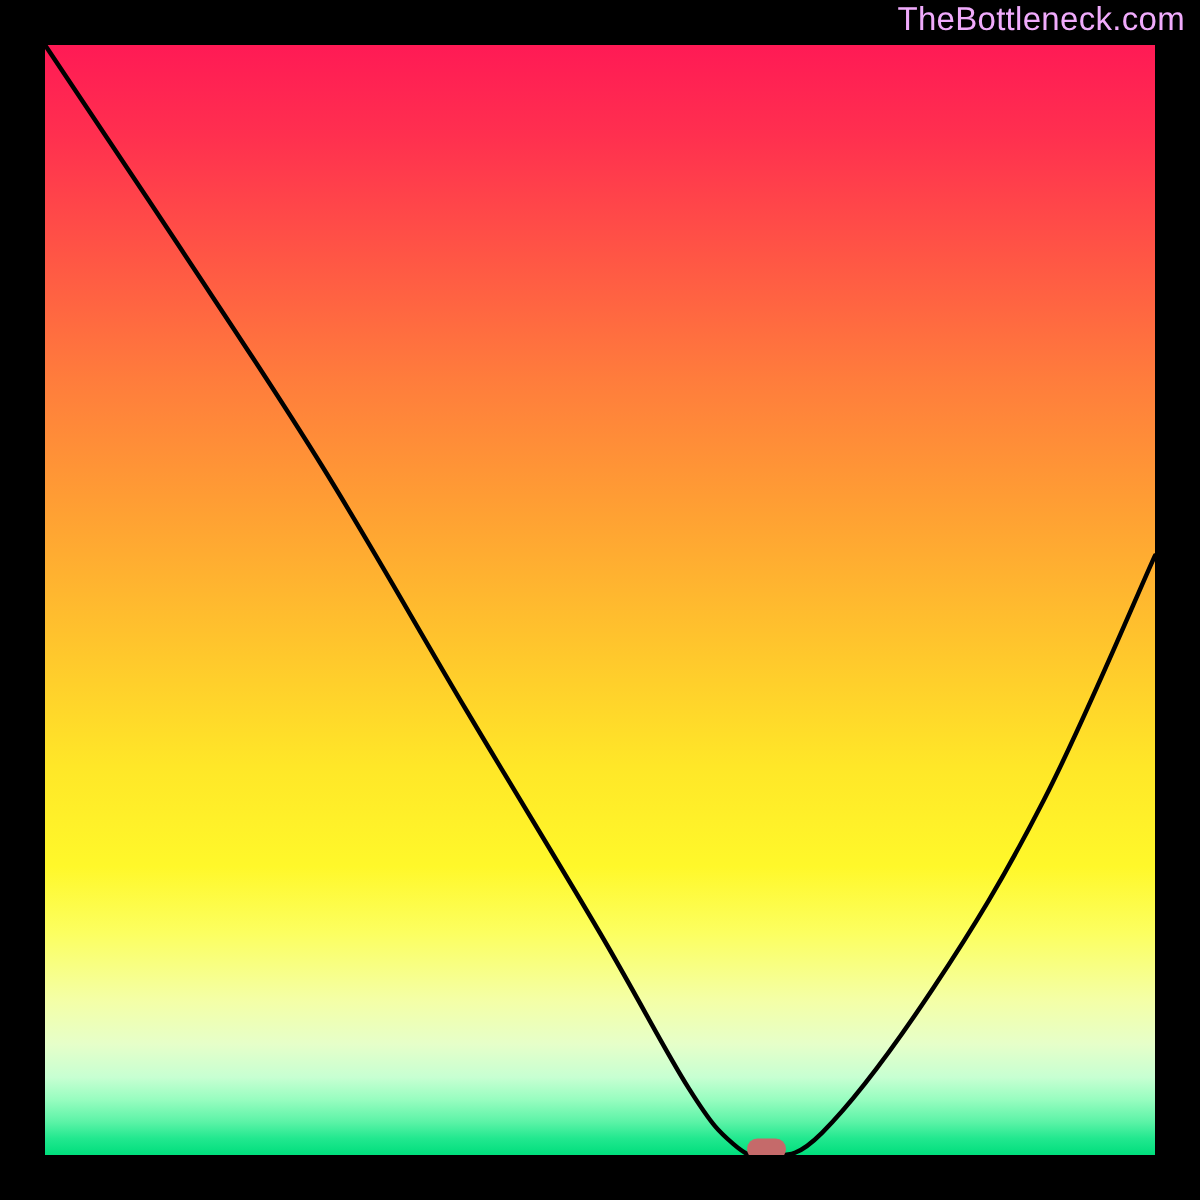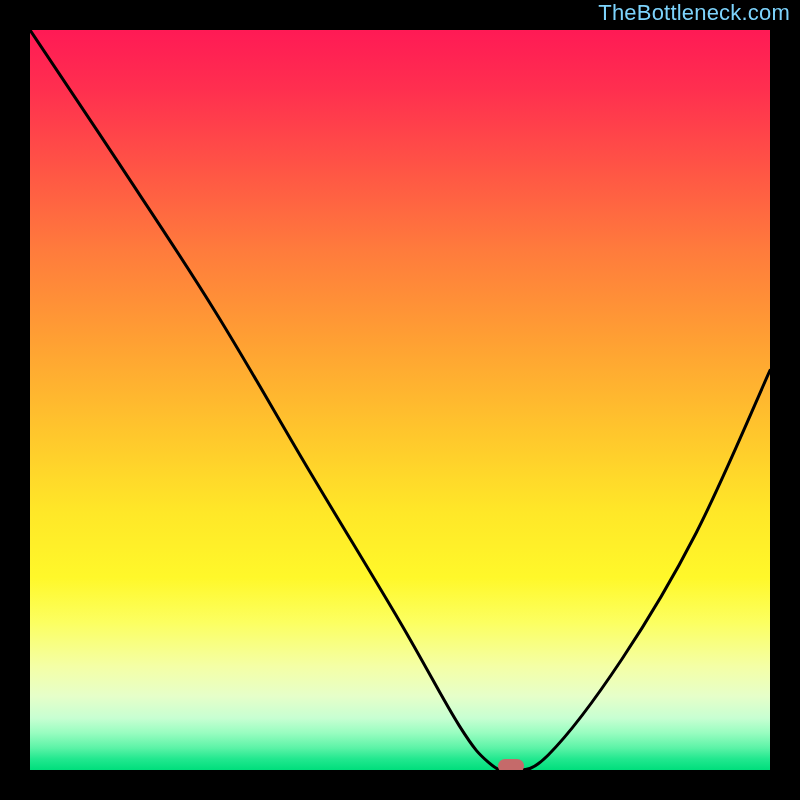--- a/index.html
+++ b/index.html
@@ -14,21 +14,21 @@
   .stage {
     position: relative;
     width: 800px;
     height: 800px;
     background: #000;
   }
   .watermark {
     position: absolute;
     top: 0;
     right: 10px;
-    color: #7dd3fc;
+    color: #f0abfc;
     font-size: 22px;
     font-weight: 500;
     letter-spacing: 0.2px;
     z-index: 50;
   }
   .plot {
     position: absolute;
     left: 30px;
     top: 30px;
     width: 740px;

